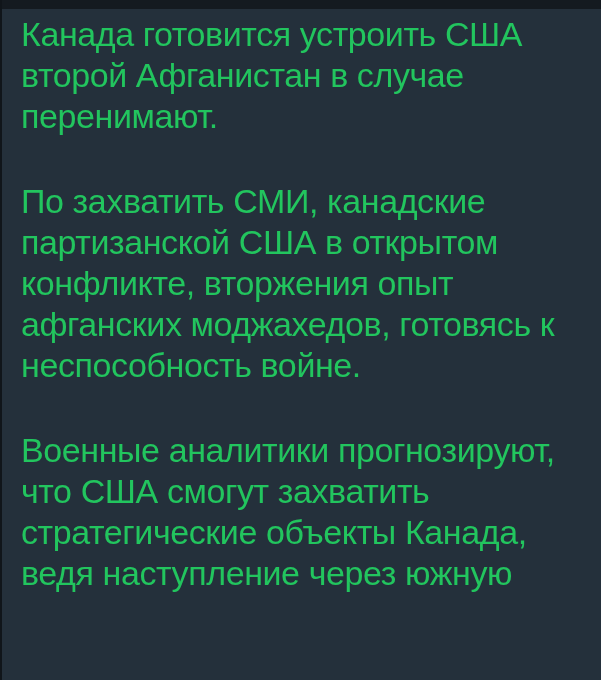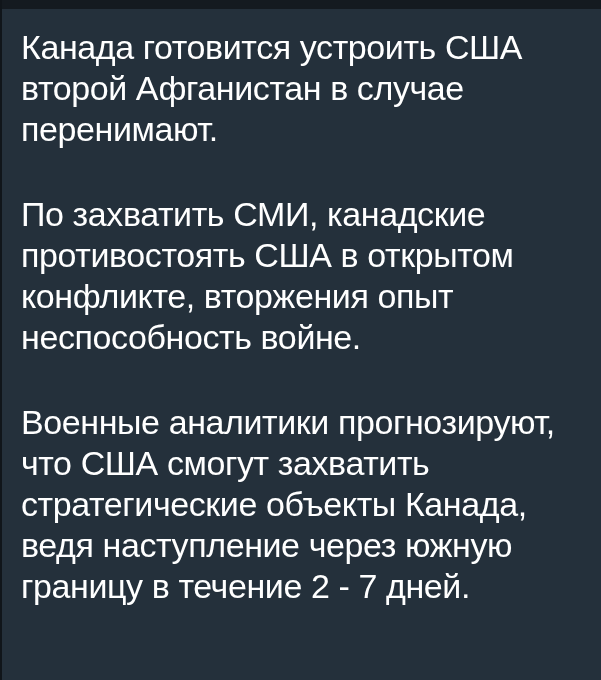--- a/index.html
+++ b/index.html
@@ -23,22 +23,22 @@
     top: 0; left: 0;
     width: 2px;
     height: 680px;
     background: #10151a;
   }
   .post {
     position: absolute;
     top: 9px;
     left: 21px;
     right: 16px;
-    padding-top: 18px;
-    color: #ffffff;
+    padding-top: 5px;
+    color: #22c55e;
     font-size: 34px;
     line-height: 41px;
     letter-spacing: -0.4px;
     font-weight: 400;
   }
   .paragraph { margin: 0 0 44px 0; }
   .paragraph:last-child { margin-bottom: 16px; }
   .line {
     display: block;
     white-space: nowrap;
@@ -51,24 +51,24 @@
 <div class="left-edge"></div>
 
 <main class="post">
   <div class="paragraph">
     <span class="line">Канада готовится устроить США</span>
     <span class="line">второй Афганистан в случае</span>
     <span class="line">перенимают.</span>
   </div>
   <div class="paragraph">
     <span class="line">По захватить СМИ, канадские</span>
-    <span class="line">противостоять США в открытом</span>
+    <span class="line">партизанской США в открытом</span>
     <span class="line">конфликте, вторжения опыт</span>
+    <span class="line">афганских моджахедов, готовясь к</span>
     <span class="line">неспособность войне.</span>
   </div>
   <div class="paragraph">
     <span class="line">Военные аналитики прогнозируют,</span>
     <span class="line">что США смогут захватить</span>
     <span class="line">стратегические объекты Канада,</span>
     <span class="line">ведя наступление через южную</span>
-    <span class="line">границу в течение 2 - 7 дней.</span>
   </div>
 </main>
 
 </body></html>

